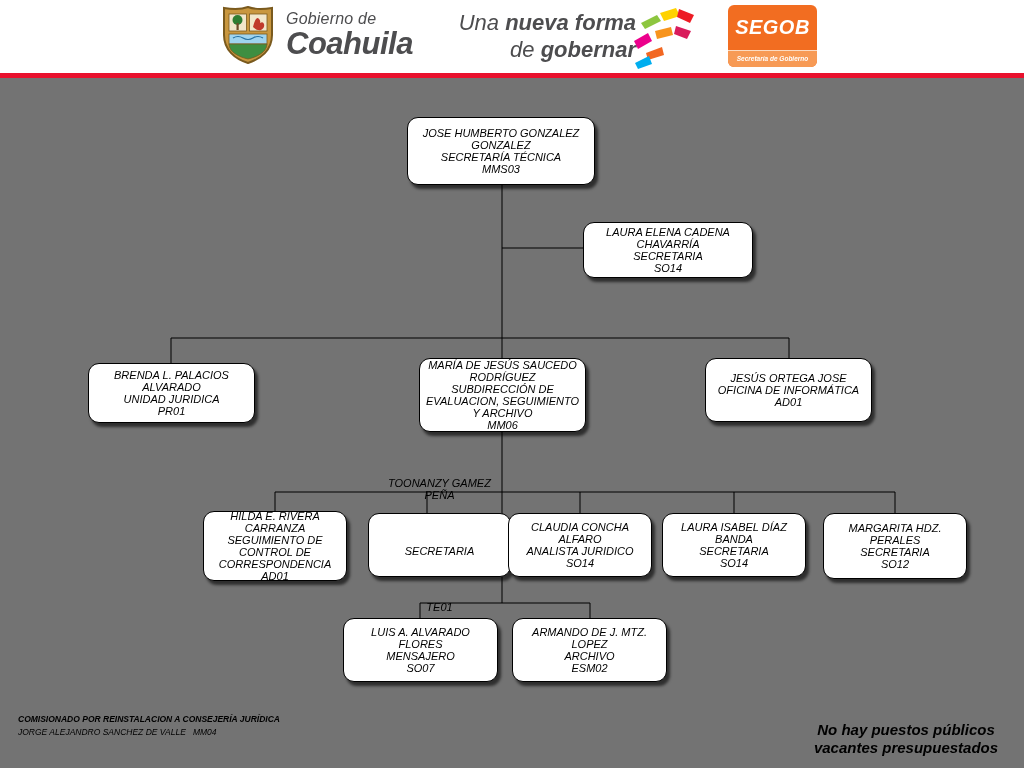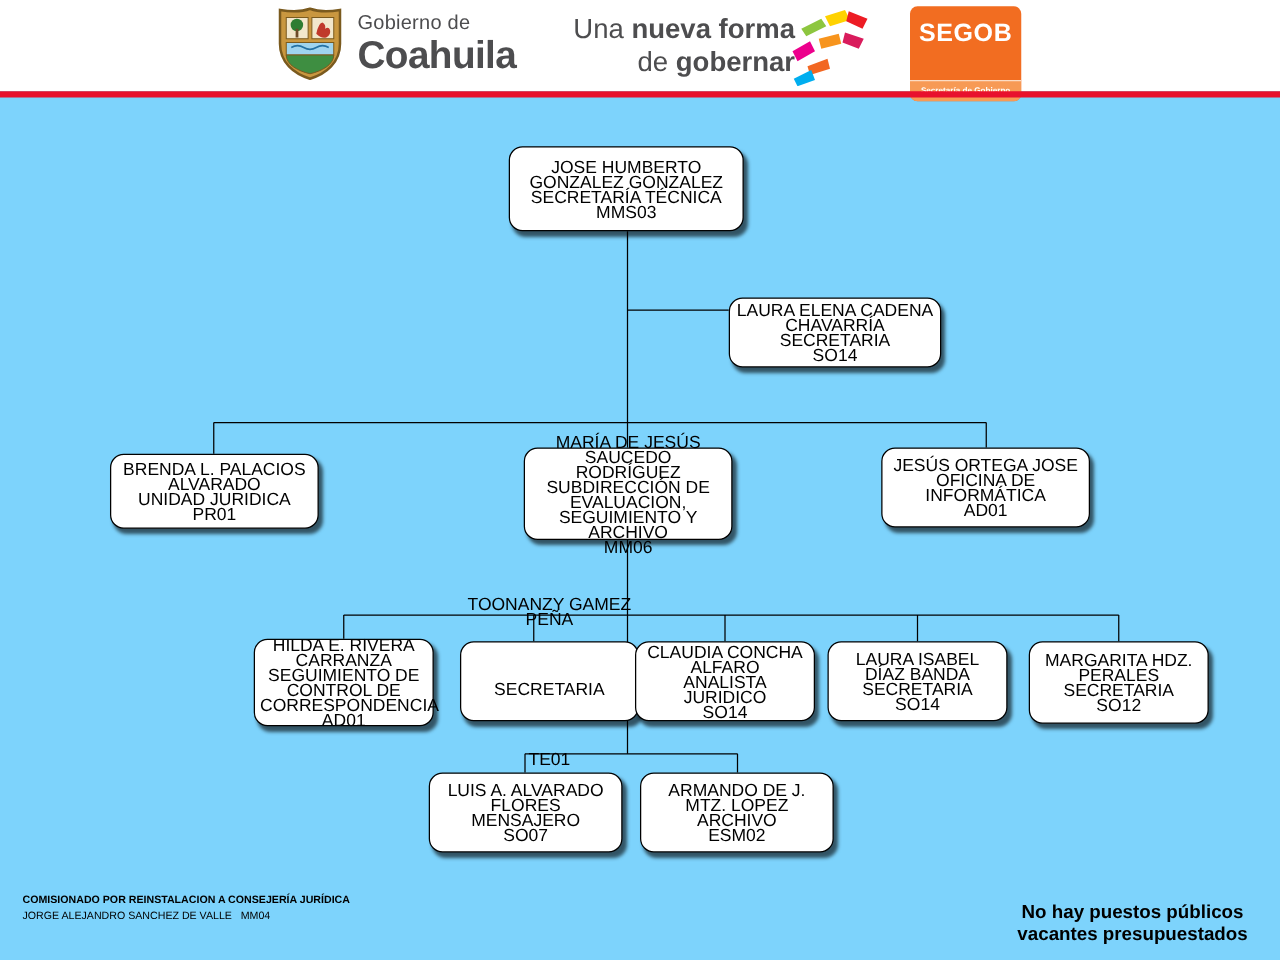--- a/index.html
+++ b/index.html
@@ -1,50 +1,50 @@
 <!DOCTYPE html>
 <html><head>
 <meta charset="utf-8">
 <style>
   * { margin: 0; padding: 0; box-sizing: border-box; }
   html, body { width: 1024px; height: 768px; background: #ffffff; overflow: hidden;
     font-family: "Liberation Sans", sans-serif; }
-  #page { position: relative; width: 1024px; height: 768px; background: #7dd3fc; }
+  #page { position: relative; width: 1024px; height: 768px; background: #737373; font-style: italic; }
 
   
   .header { position: absolute; left: 0; top: 0; width: 1024px; height: 73px; background: #ffffff; }
   .red-divider { position: absolute; left: 0; top: 73px; width: 1024px; height: 5px; background: #e8112d; }
 
   .coat { position: absolute; left: 219px; top: 4px; }
   .gob-text { position: absolute; left: 286px; top: 10px; color: #4d4d4f; }
   .gob-text .small { font-size: 16px; letter-spacing: 0.2px; }
   .gob-text .big { font-size: 31px; font-weight: bold; letter-spacing: -0.5px; line-height: 32px; }
 
   .slogan { position: absolute; left: 440px; top: 9px; width: 196px; text-align: right;
     color: #4d4d4f; font-size: 22px; line-height: 27px; }
   .slogan b { font-weight: bold; }
 
   .mosaic { position: absolute; left: 633px; top: 7px; }
 
-  .segob-badge { position: absolute; left: 728px; top: 5px; width: 89px; height: 76px;
+  .segob-badge { position: absolute; left: 728px; top: 5px; width: 89px; height: 62px;
     background: #f26d21; border-radius: 6px; overflow: hidden; text-align: center; }
   .segob-title { color: #ffffff; font-weight: bold; font-size: 20px; letter-spacing: 0.5px;
     margin-top: 11px; }
   .segob-sub { position: absolute; left: 0; bottom: 0; width: 100%; height: 17px;
     background: #f79a55; border-top: 1px solid rgba(255,255,255,0.65); color: #ffffff;
     font-size: 6.5px; font-weight: bold; line-height: 16px; }
 
   
   .connectors { position: absolute; left: 0; top: 0; width: 1024px; height: 768px; pointer-events: none; }
   .connectors line { stroke: #000000; stroke-width: 1; }
 
   .node { position: absolute; background: #ffffff; border: 1.5px solid #000000;
     border-radius: 11px; box-shadow: 3px 4px 3px rgba(0,0,0,0.6);
     display: flex; flex-direction: column; justify-content: center;
-    text-align: center; font-size: 14px; line-height: 12px; color: #000000;
+    text-align: center; font-size: 11px; line-height: 12px; color: #000000;
     padding: 3px 4px; z-index: 2; }
 
   
   .footer-left { position: absolute; left: 18px; top: 713px; font-size: 8.5px; line-height: 13px; color: #000; }
   .footer-left .b { font-weight: bold; }
   .footer-center { position: absolute; left: 430px; top: 726px; width: 270px; text-align: center;
     font-size: 15px; color: #000; }
   .footer-center .b { font-weight: bold; }
   .footer-right { position: absolute; left: 800px; top: 721px; width: 212px; text-align: center;
     font-size: 15px; font-weight: bold; line-height: 18px; color: #000; }
@@ -118,21 +118,21 @@
     <line x1="420" y1="603" x2="420" y2="618"></line>
     <line x1="590" y1="603" x2="590" y2="618"></line>
   </svg>
 
   <div class="node" style="left:407px; top:117px; width:188px; height:68px;">
     <div>JOSE HUMBERTO GONZALEZ GONZALEZ</div>
     <div>SECRETARÍA TÉCNICA</div>
     <div>MMS03</div>
   </div>
 
-  <div class="node" style="left:583px; top:222px; width:170px; height:56px;margin-top:16px;">
+  <div class="node" style="left:583px; top:222px; width:170px; height:56px;">
     <div>LAURA ELENA CADENA CHAVARRÍA</div>
     <div>SECRETARIA</div>
     <div>SO14</div>
   </div>
 
   <div class="node" style="left:88px; top:363px; width:167px; height:60px;">
     <div>BRENDA L.  PALACIOS ALVARADO</div>
     <div>UNIDAD JURIDICA</div>
     <div>PR01</div>
   </div>

